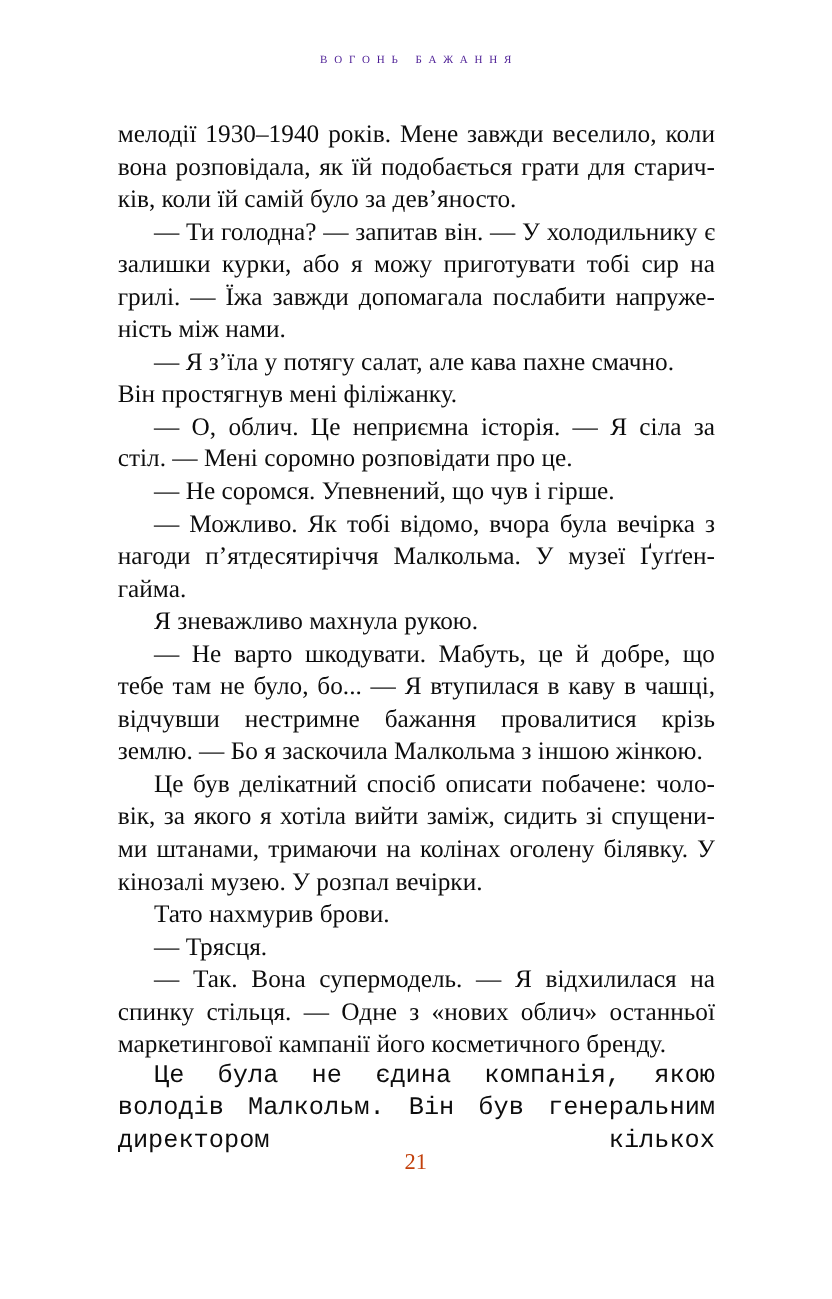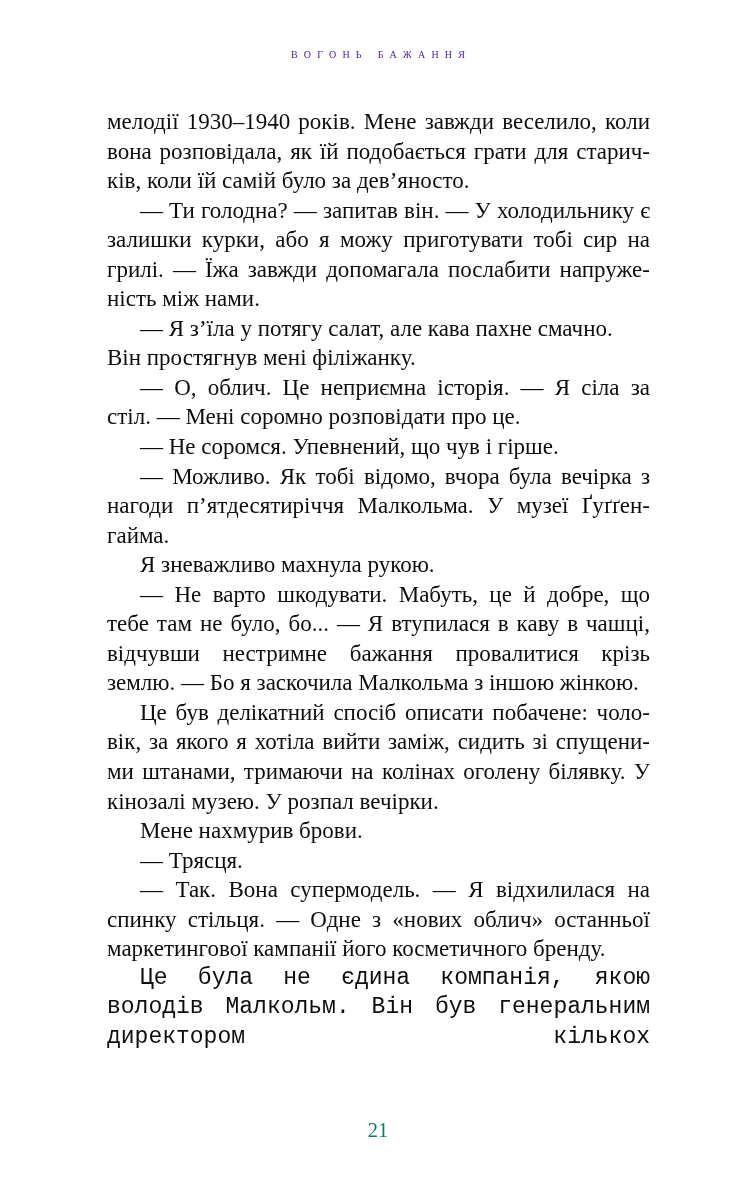--- a/index.html
+++ b/index.html
@@ -69,48 +69,48 @@
   }
   
   .textblock p.full-last {
     text-align-last: justify;
     font-family: Liberation Mono, monospace;
   }
 
   
   .folio {
     position: absolute;
-    top: 1117px;
+    top: 1044px;
     left: 0;
     width: 756px;
     text-align: center;
     font-size: 20.5px;
     line-height: 26px;
-    color: #0f766e;
+    color: #c2410c;
   }
 </style>
 </head>
 <body>
 
 <div class="page">
 
   <div class="running-head">Вогонь бажання</div>
 
   <div class="textblock">
     <p>мелодії 1930–1940 років. Мене завжди веселило, коли вона розповідала, як їй подобається грати для старич­ків, коли їй самій було за дев’яносто.</p>
     <p class="indent">— Ти голодна? — запитав він. — У холодильнику є залишки курки, або я можу приготувати тобі сир на грилі. — Їжа завжди допомагала послабити напруже­ність між нами.</p>
     <p class="indent">— Я з’їла у потягу салат, але кава пахне смачно.</p>
     <p>Він простягнув мені філіжанку.</p>
     <p class="indent">— О, облич. Це неприємна історія. — Я сіла за стіл. — Мені соромно розповідати про це.</p>
     <p class="indent">— Не соромся. Упевнений, що чув і гірше.</p>
     <p class="indent">— Можливо. Як тобі відомо, вчора була вечірка з нагоди п’ятдесятиріччя Малкольма. У музеї Ґуґґен­гайма.</p>
     <p class="indent">Я зневажливо махнула рукою.</p>
     <p class="indent">— Не варто шкодувати. Мабуть, це й добре, що тебе там не було, бо... — Я втупилася в каву в чашці, відчув­ши нестримне бажання провалитися крізь землю. — Бо я заскочила Малкольма з іншою жінкою.</p>
     <p class="indent">Це був делікатний спосіб описати побачене: чоло­вік, за якого я хотіла вийти заміж, сидить зі спущени­ми штанами, тримаючи на колінах оголену білявку. У кінозалі музею. У розпал вечірки.</p>
-    <p class="indent">Мене нахмурив брови.</p>
+    <p class="indent">Тато нахмурив брови.</p>
     <p class="indent">— Трясця.</p>
     <p class="indent">— Так. Вона супермодель. — Я відхилилася на спинку стільця. — Одне з «нових облич» останньої маркетингової кампанії його косметичного бренду.</p>
     <p class="indent full-last">Це була не єдина компанія, якою володів Мал­кольм. Він був генеральним директором кількох</p>
   </div>
 
   <div class="folio">21</div>
 
 </div>
 
 </body></html>

